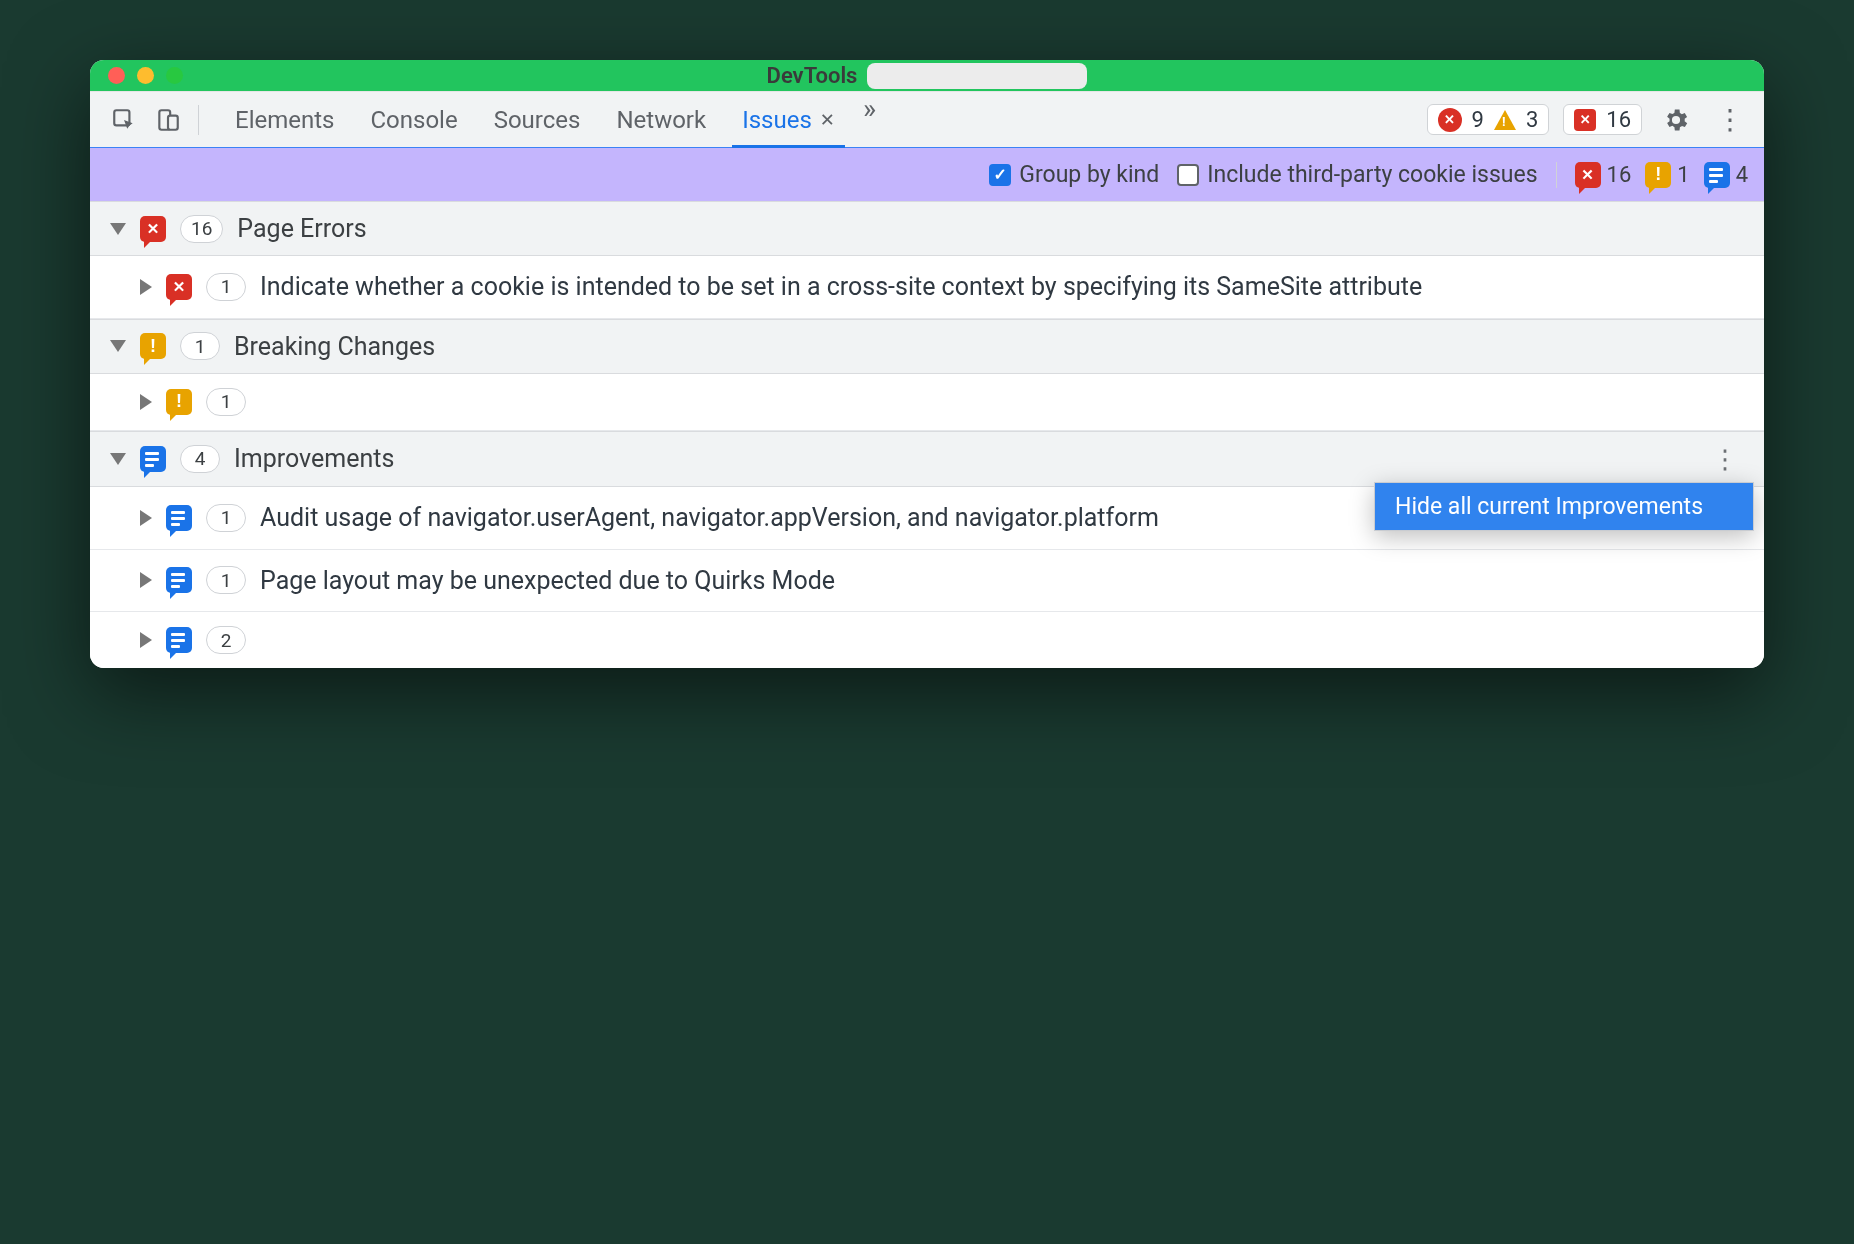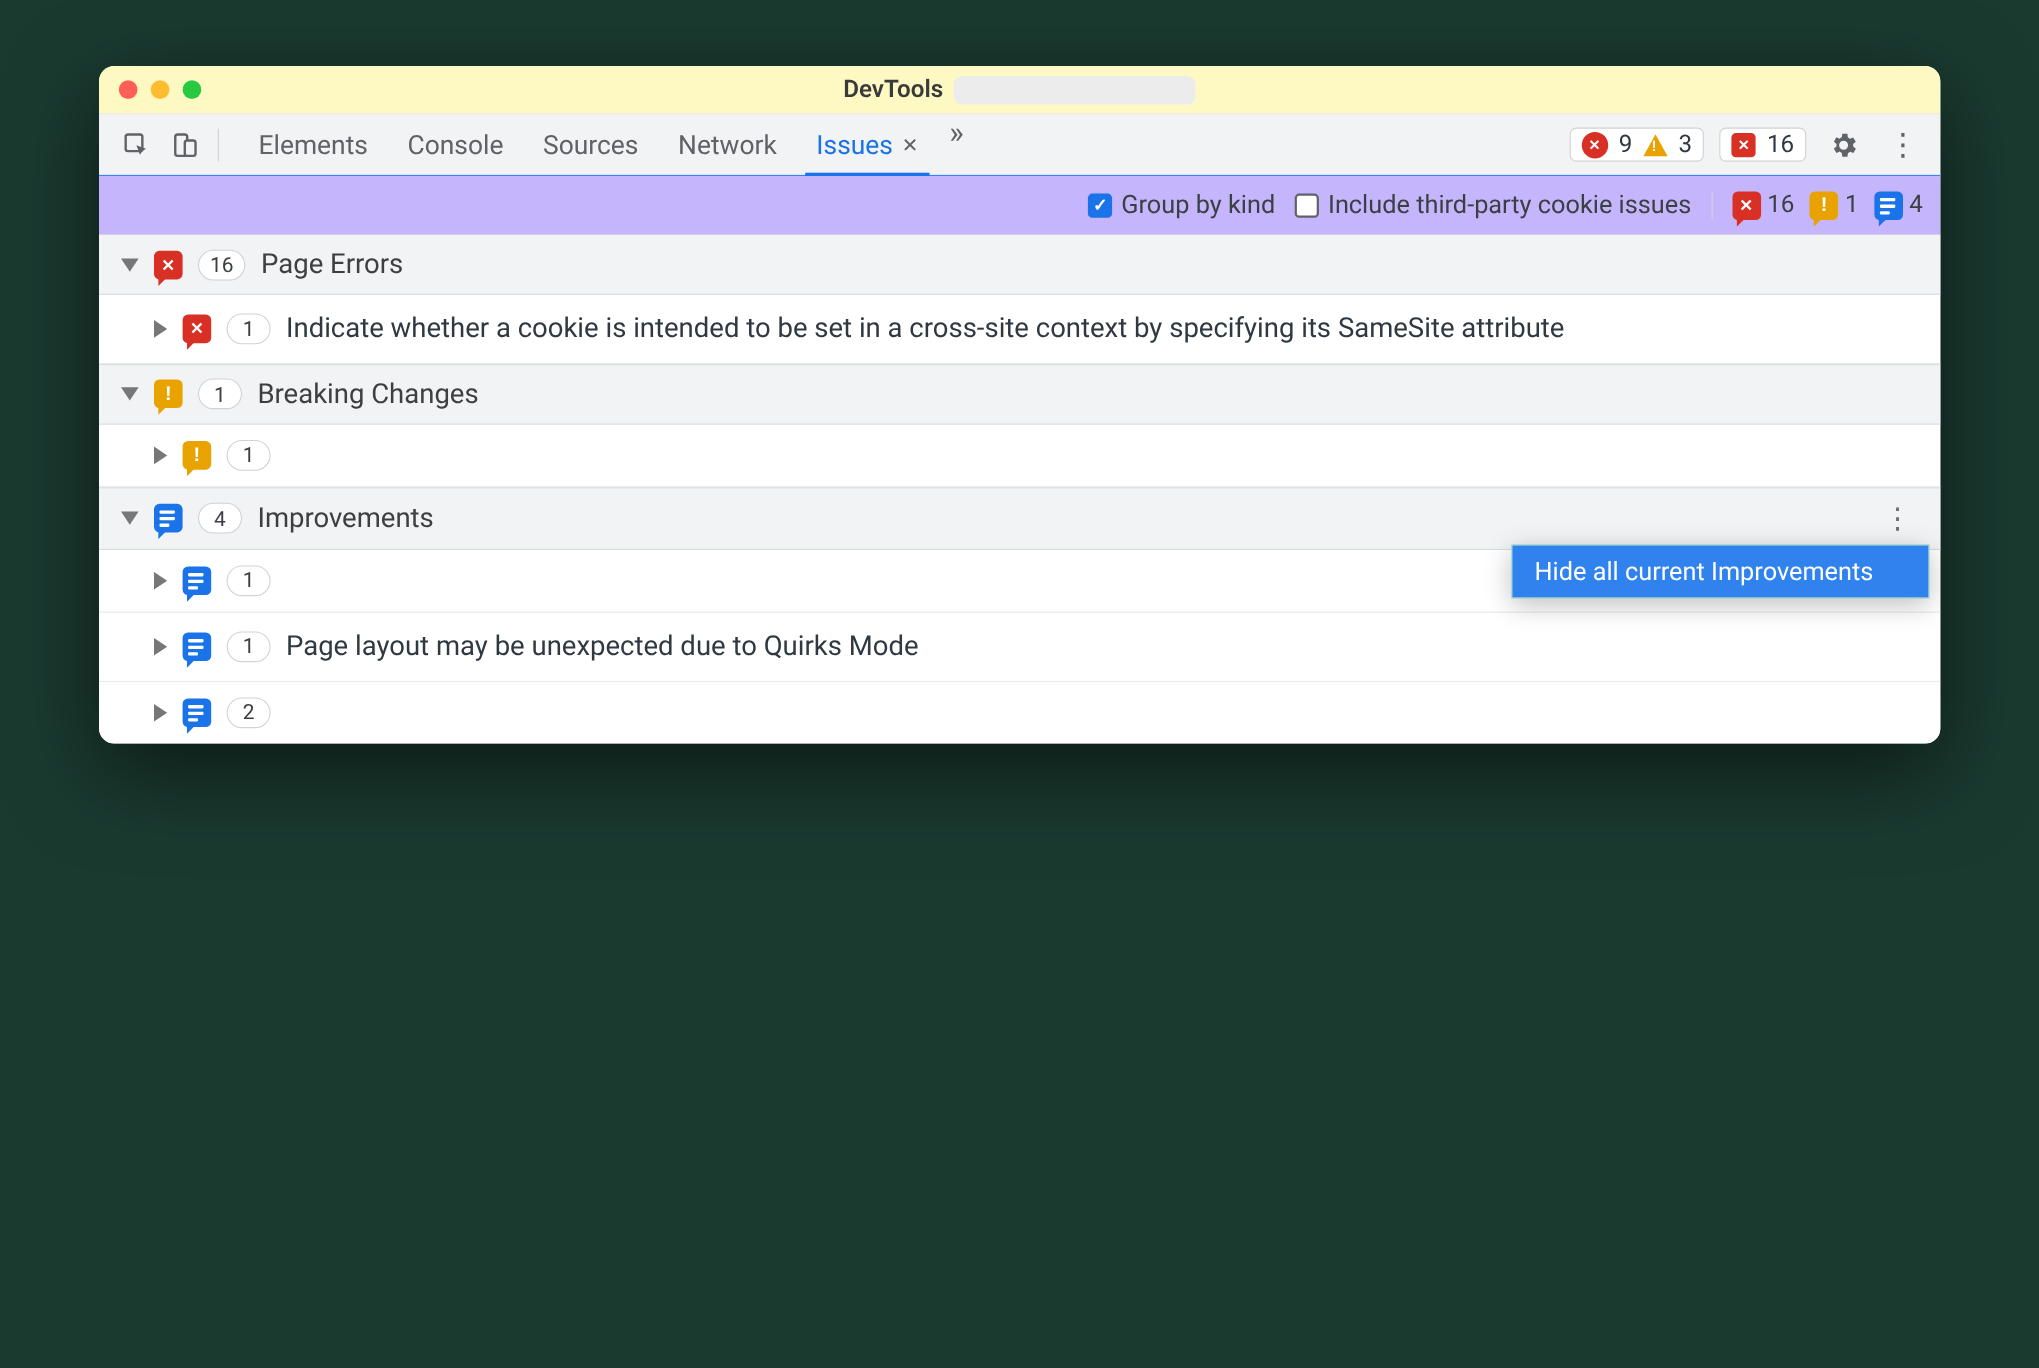--- a/index.html
+++ b/index.html
@@ -13,21 +13,21 @@
     width: 100%; height: auto;
     background:#fff;
     border-radius: 14px;
     box-shadow: 0 25px 80px rgba(0,0,0,.55);
     overflow:hidden;
     display:flex; flex-direction:column;
     font-size:24px; color:#303942;
   }
   
   .titlebar {
-    height:44px; background:#fef9c3; border-bottom:1px solid #e6e6e6;
+    height:32px; background:#22c55e; border-bottom:1px solid #e6e6e6;
     display:flex; align-items:center; position:relative;
   }
   .tl-dots { position:absolute; left:18px; display:flex; gap:12px; }
   .dot { width:17px; height:17px; border-radius:50%; }
   .dot.red { background:#ff5f57; }
   .dot.yel { background:#febc2e; }
   .dot.grn { background:#28c840; }
   .tl-title { margin:0 auto; font-weight:600; font-size:22px; color:#3a3a3a; display:flex; align-items:center; gap:10px; }
   .tl-pill { width:220px; height:26px; background:#ececec; border-radius:8px; }
   
@@ -109,21 +109,21 @@
   .kebab-sm { margin-left:auto; color:#6b6f73; font-size:26px; cursor:pointer; padding:0 6px; }
   .issue-row {
     display:flex; align-items:center; gap:14px; padding:14px 20px 14px 50px;
     border-bottom:1px solid #e6e8eb; font-size:25px; color:#303942; position:relative;
   }
   .issue-row:last-child { border-bottom:none; }
   .issue-text { flex:1; line-height:1.35; }
   
   .ctx-menu {
     position:absolute; top: 100%; right:10px; transform:translateY(-4px);
-    background:#5eead4; border:1px solid #c9ccd1; box-shadow:0 6px 24px rgba(0,0,0,.25);
+    background:#c4b5fd; border:1px solid #c9ccd1; box-shadow:0 6px 24px rgba(0,0,0,.25);
     z-index:5; min-width:380px; font-size:23px;
   }
   .ctx-item { padding:10px 20px; background:#3083ee; color:#fff; }
   
   .circ { width:24px; height:24px; border-radius:50%; display:inline-flex; align-items:center; justify-content:center; font-size:15px; color:#fff; font-weight:700; }
   .c-red{ background:#d93025; } .c-red::before{content:"✕"; font-size:13px;}
   .tri-warn {
     width:0;height:0;border-style:solid;border-width:0 11px 20px 11px;border-color:transparent transparent #e8a300 transparent; position:relative; display:inline-block;
   }
   .tri-warn::after{content:"!";position:absolute;left:-3px;top:4px;font-size:13px;color:#fff;font-weight:700;}
@@ -290,20 +290,21 @@
         <div class="issue-row">
           <span class="tri right"></span>
           <span class="bubble b-blu">
             <span class="bars">
               <span></span>
               <span></span>
               <span></span>
             </span>
           </span>
           <span class="count-pill">1</span>
+          <span class="issue-text">Audit usage of navigator.userAgent, navigator.appVersion, and navigator.platform</span>
         </div>
         <div class="issue-row">
           <span class="tri right"></span>
           <span class="bubble b-blu">
             <span class="bars">
               <span></span>
               <span></span>
               <span></span>
             </span>
           </span>

